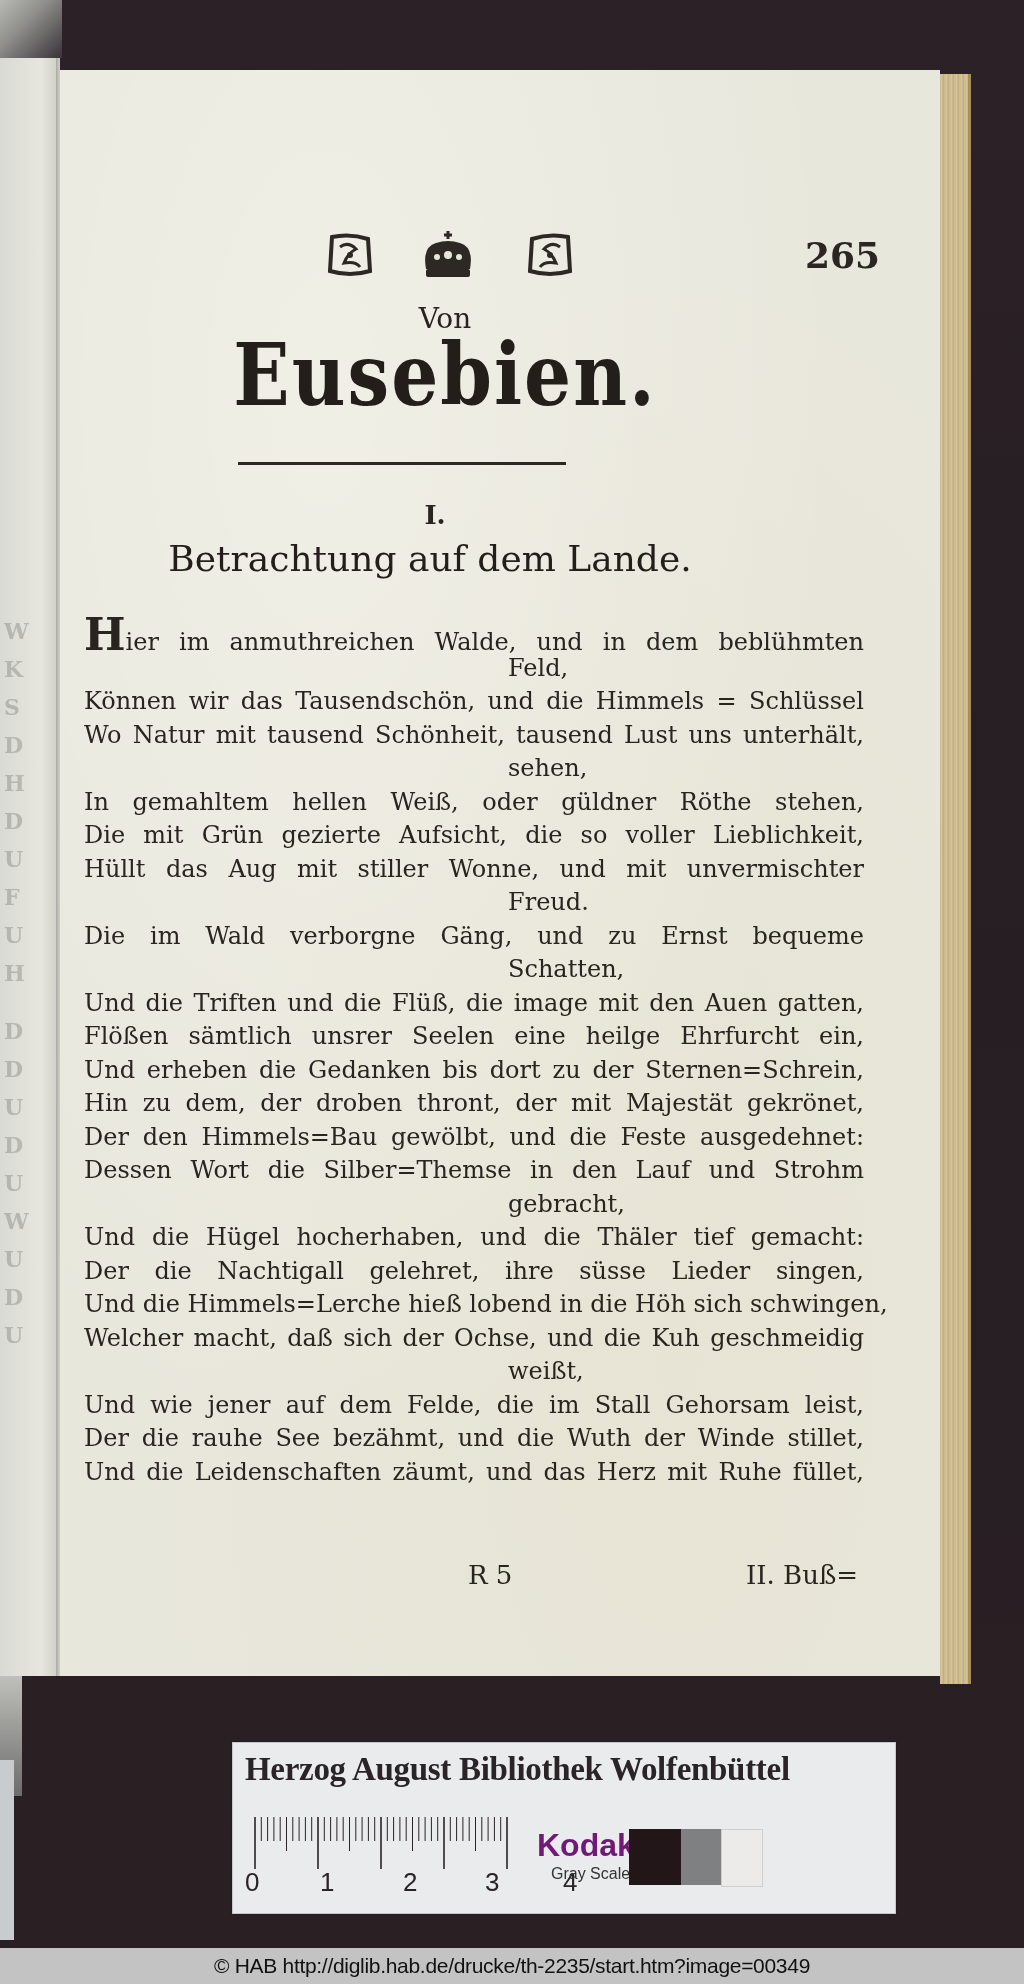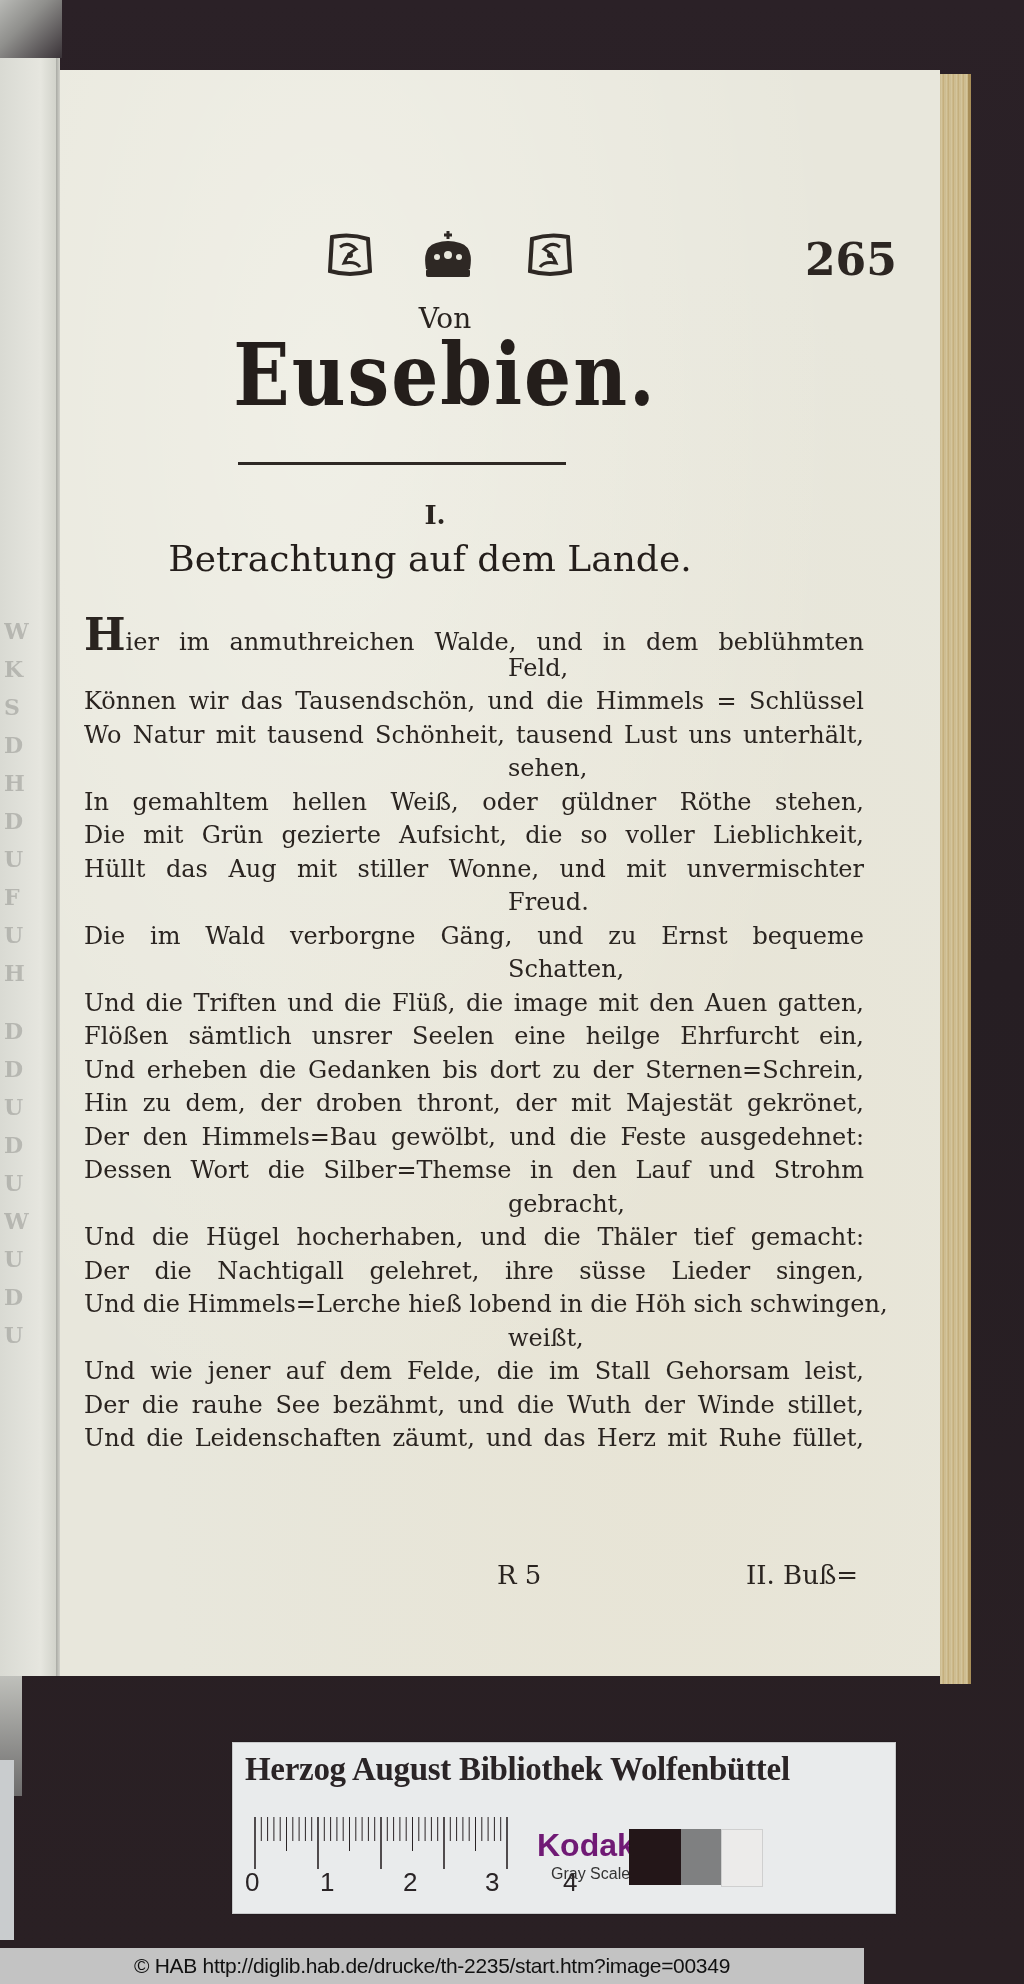--- a/index.html
+++ b/index.html
@@ -49,21 +49,21 @@
         radial-gradient(ellipse at 30% 20%, rgba(255,255,250,0.35), transparent 60%),
         radial-gradient(ellipse at 70% 80%, rgba(230,222,200,0.35), transparent 60%);
     }
     .page-edge {
       position: absolute; left: 940px; top: 74px; width: 28px; height: 1610px;
       background: repeating-linear-gradient(90deg, #c9b98f 0px, #d8c9a0 2px, #bfa874 3px, #d4c49a 5px);
       border-right: 3px solid #a88e58;
     }
     .page-number {
       position: absolute; left: 745px; top: 164px;
-      font-size: 44px; font-weight: bold; color: #2c2622;
+      font-size: 36px; font-weight: bold; color: #2c2622;
       font-family: "DejaVu Serif", serif;
     }
     .ornament {
       position: absolute; top: 160px; height: 50px;
       display: flex; align-items: center; justify-content: center;
       color: #2e2824;
     }
     .ornament svg { display: block; }
     .von {
       position: absolute; left: 0; width: 880px; top: 232px; text-align: center;
@@ -102,21 +102,21 @@
       text-align: justify; text-align-last: justify;
     }
     .line.cont {
       text-align: right; text-align-last: left; padding-left: 424px;
     }
     .line.first::first-letter { font-size: 44px; font-weight: bold; }
     .catchline {
       position: absolute; top: 1490px; font-size: 26px; color: #2a2420;
       font-family: "DejaVu Serif", serif;
     }
-    .sig { left: 408px; margin-left: 29px; }
+    .sig { left: 408px; }
     .catch { left: 686px; }
     
     .card {
       position: absolute; left: 232px; top: 1742px; width: 662px; height: 170px;
       background: #e9ebec; border: 1px solid #c8c9ca;
       box-shadow: 0 0 2px rgba(0,0,0,0.4);
     }
     .card-title {
       position: absolute; left: 12px; top: 8px; width: 640px;
       font-family: "Liberation Serif", serif; font-weight: bold;
@@ -139,21 +139,21 @@
     .grayscale-label {
       position: absolute; left: 318px; top: 122px;
       font-family: "Liberation Sans", sans-serif; font-size: 16px; color: #333;
     }
     .swatch { position: absolute; top: 86px; height: 56px; }
     .sw-dark { left: 396px; width: 52px; background: #231618; }
     .sw-mid { left: 448px; width: 40px; background: #7f8081; }
     .sw-light { left: 488px; width: 40px; background: #ecebea; border: 1px solid #cfcfcf; }
     
     .footer {
-      position: absolute; left: 0; top: 1948px; width: 864px; height: 36px;
+      position: absolute; left: 0; top: 1948px; width: 1024px; height: 36px;
       background: #c3c3c3;
       display: flex; align-items: center; justify-content: center;
     }
     .footer-text {
       font-family: "Liberation Sans", sans-serif; font-size: 21px; color: #111;
       letter-spacing: -0.3px;
     }
   </style>
 </head>
 <body>
@@ -236,20 +236,21 @@
       <div class="line">Und die Triften und die Flüß, die image mit den Auen gatten,</div>
       <div class="line">Flößen sämtlich unsrer Seelen eine heilge Ehrfurcht ein,</div>
       <div class="line">Und erheben die Gedanken bis dort zu der Sternen=Schrein,</div>
       <div class="line">Hin zu dem, der droben thront, der mit Majestät gekrönet,</div>
       <div class="line">Der den Himmels=Bau gewölbt, und die Feste ausgedehnet:</div>
       <div class="line">Dessen Wort die Silber=Themse in den Lauf und Strohm</div>
       <div class="line cont">gebracht,</div>
       <div class="line">Und die Hügel hocherhaben, und die Thäler tief gemacht:</div>
       <div class="line">Der die Nachtigall gelehret, ihre süsse Lieder singen,</div>
       <div class="line">Und die Himmels=Lerche hieß lobend in die Höh sich schwingen,</div>
+      <div class="line">Welcher macht, daß sich der Ochse, und die Kuh geschmeidig</div>
       <div class="line cont">weißt,</div>
       <div class="line">Und wie jener auf dem Felde, die im Stall Gehorsam leist,</div>
       <div class="line">Der die rauhe See bezähmt, und die Wuth der Winde stillet,</div>
       <div class="line">Und die Leidenschaften zäumt, und das Herz mit Ruhe füllet,</div>
     </div>
 
   <div class="catchline sig">R 5</div>
   <div class="catchline catch">II. Buß=</div>
 </div>
 

